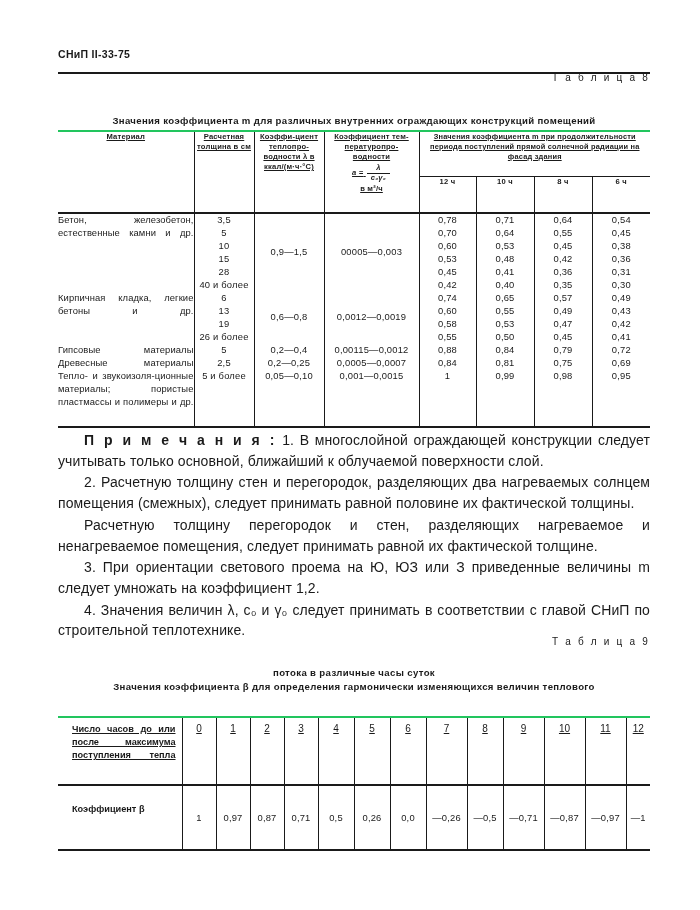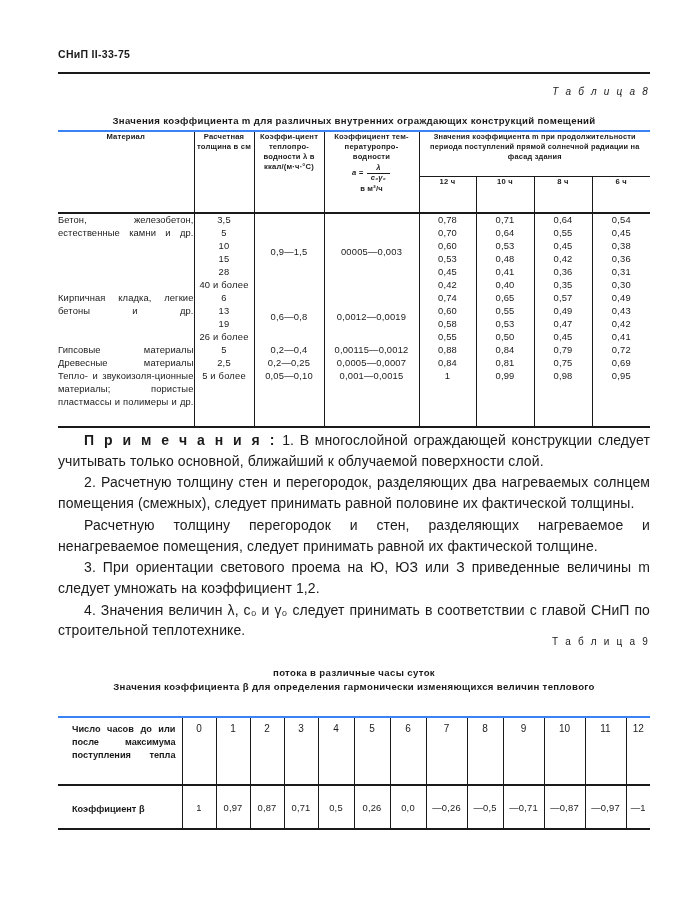--- a/index.html
+++ b/index.html
@@ -80,21 +80,21 @@
   .tbl {
     border-collapse: collapse;
     width: 592px;
     table-layout: fixed;
     font-family: "Liberation Sans", "DejaVu Sans", sans-serif;
   }
   .tbl td, .tbl th {
     padding: 0;
     vertical-align: top;
   }
-  .bt  { border-top: 2px solid #3b82f6; }
+  .bt  { border-top: 2px solid #22c55e; text-decoration: underline; }
   .bb  { border-bottom: 2px solid #1a1a1a; }
   .bbt { border-bottom: 1px solid #1a1a1a; }
   .bl  { border-left: 1px solid #1a1a1a; }
 
   .hcell {
     text-align: center;
     font-size: 7.6px;
     font-weight: bold;
     line-height: 1.32;
     letter-spacing: 0.2px;
@@ -162,21 +162,21 @@
     font-size: 9.2px;
     line-height: 1.42;
     padding: 5px 6px 5px 14px;
     text-align: justify;
     text-align-last: justify;
     font-weight: bold;
     vertical-align: top;
   }
   .t9 .lbl2 {
     font-size: 9.2px;
-    padding: 6px 6px 2px 14px;
+    padding: 6px 6px 23px 14px;
     font-weight: bold;
     vertical-align: middle;
     white-space: nowrap;
   }
   .t9 .hv {
     text-align: center;
     font-size: 10px;
     padding: 5px 1px 0 1px;
     vertical-align: top;
   }
@@ -191,21 +191,21 @@
 </head>
 <body>
 
 <div class="page">
 
   <div class="runhead">
     <div class="runhead-left">СНиП II-33-75</div>
   </div>
   <div class="rule"></div>
 
-  <div style="position:absolute; left:58px; top:86px; width:592px;font-style:italic;">
+  <div style="position:absolute; left:58px; top:72px; width:592px;">
     <div class="tbl-no">Т а б л и ц а  8</div>
   </div>
 
   <div style="position:absolute; left:58px; top:114px; width:592px;">
     <div class="tbl-title">Значения коэффициента m для различных внутренних ограждающих конструкций помещений</div>
   </div>
 
   <div style="position:absolute; left:58px; top:130px; width:592px;">
   <table class="tbl">
     <colgroup>

